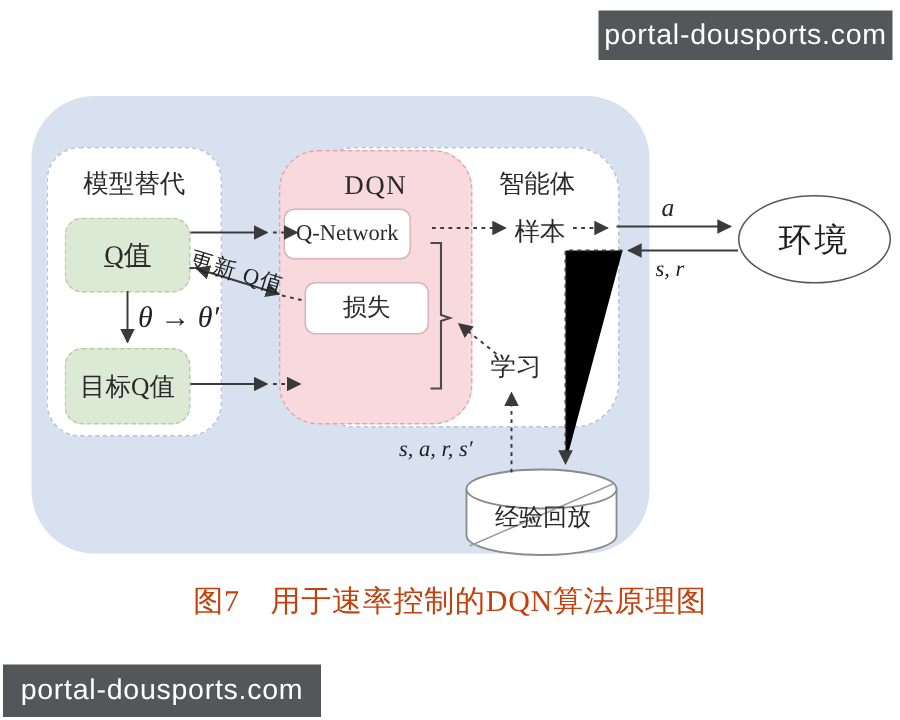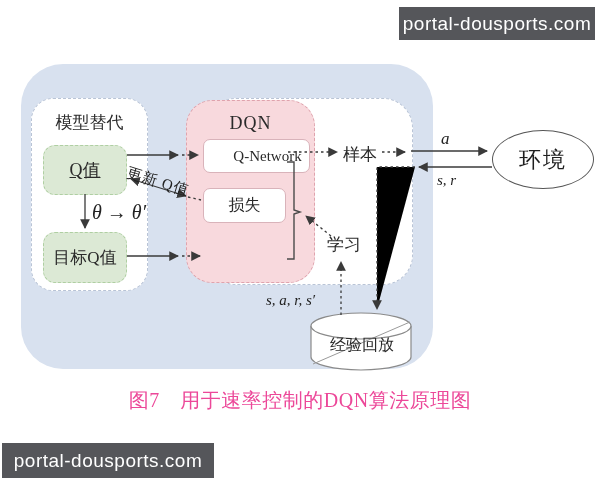--- a/index.html
+++ b/index.html
@@ -52,21 +52,21 @@
   }
   .node-green {
     background:#dce9d5; border:1.3px dashed #afcfa2; border-radius:12px;
   }
   .node-white {
     background:#ffffff; border:1px solid #d9b3ba; border-radius:7px;
     font-size:15px;
   }
   .n-qvalue  { left:43px;  top:145px; width:82px; height:48px; font-size:18px;text-decoration:underline;}
   .n-tqvalue { left:43px;  top:232px; width:82px; height:49px; }
-  .n-qnet    { left:203px; top:139px; width:83px; height:32px;padding-left:22px; }
+  .n-qnet    { left:189px; top:139px; width:83px; height:32px; }
   .n-loss    { left:203px; top:188px; width:81px; height:33px; font-size:16px;}
   .n-qtarget { left:204px; top:241px; width:81px; height:31px; }
 
   .txt { z-index:5; font-size:17px; color:#2a2a2a; }
   .t-sample { left:342px; top:143px; width:36px; text-align:center; }
   .t-learn  { left:326px; top:233px; width:36px; text-align:center; }
 
   .env-ellipse {
     left:492px; top:130px; width:100px; height:57px;
     background:#ffffff; border:1.4px solid #565656; border-radius:50%;
@@ -82,35 +82,36 @@
     left:127px; top:163px; font-size:15px; letter-spacing:1px;
     transform:rotate(17deg); transform-origin:left center; white-space:nowrap;
   }
   .l-theta  { left:92px;  top:201px; font-size:20px; font-style:italic; white-space:nowrap;}
   .l-action { left:441px; top:129px; font-size:17px; font-style:italic; }
   .l-sr     { left:437px; top:172px; font-size:15px; font-style:italic; white-space:nowrap;}
   .l-trans  { left:266px; top:292px; font-size:15px; font-style:italic; white-space:nowrap;text-align:right;}
 
   .caption {
     left:0; right:0; top:387px; text-align:center;
-    font-size:20px; color:#ec4899; z-index:5; letter-spacing:0.5px;
+    font-size:20px; color:#c2410c; z-index:5; letter-spacing:0.5px;
   }
 
   svg.overlay { position:absolute; left:0; top:0; z-index:5; pointer-events:none; }
 </style>
 </head>
 <body>
 
 <div class="canvas">
 
   <div class="abs badge badge-top">portal-dousports.com</div>
 
   <div class="abs blue-box"></div>
 
   <div class="abs group group-agent"></div>
+  <div class="abs txt" style="left:332px;top:111px;width:52px;text-align:center;">智能体</div>
 
   <div class="abs group group-model">
     <div class="group-title">模型替代</div>
   </div>
 
   <div class="abs group group-dqn">
     <div class="group-title title-dqn">DQN</div>
   </div>
 
   <div class="abs node node-green n-qvalue">Q值</div>

